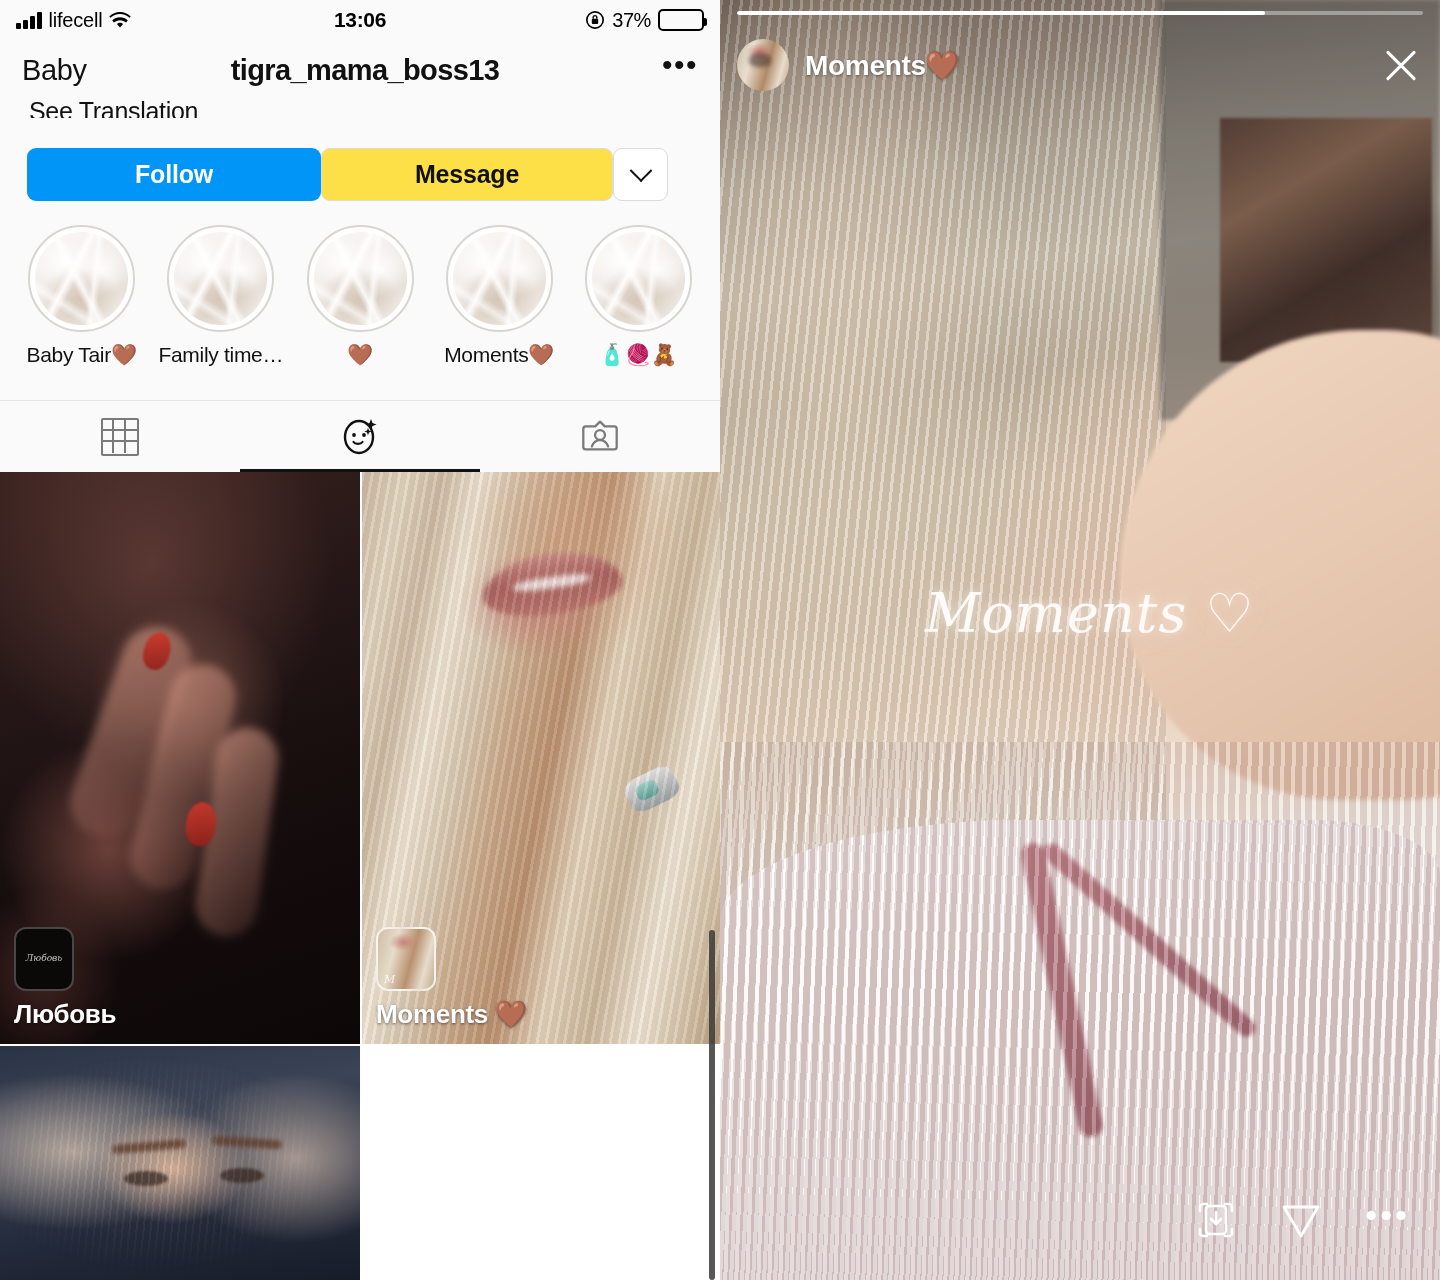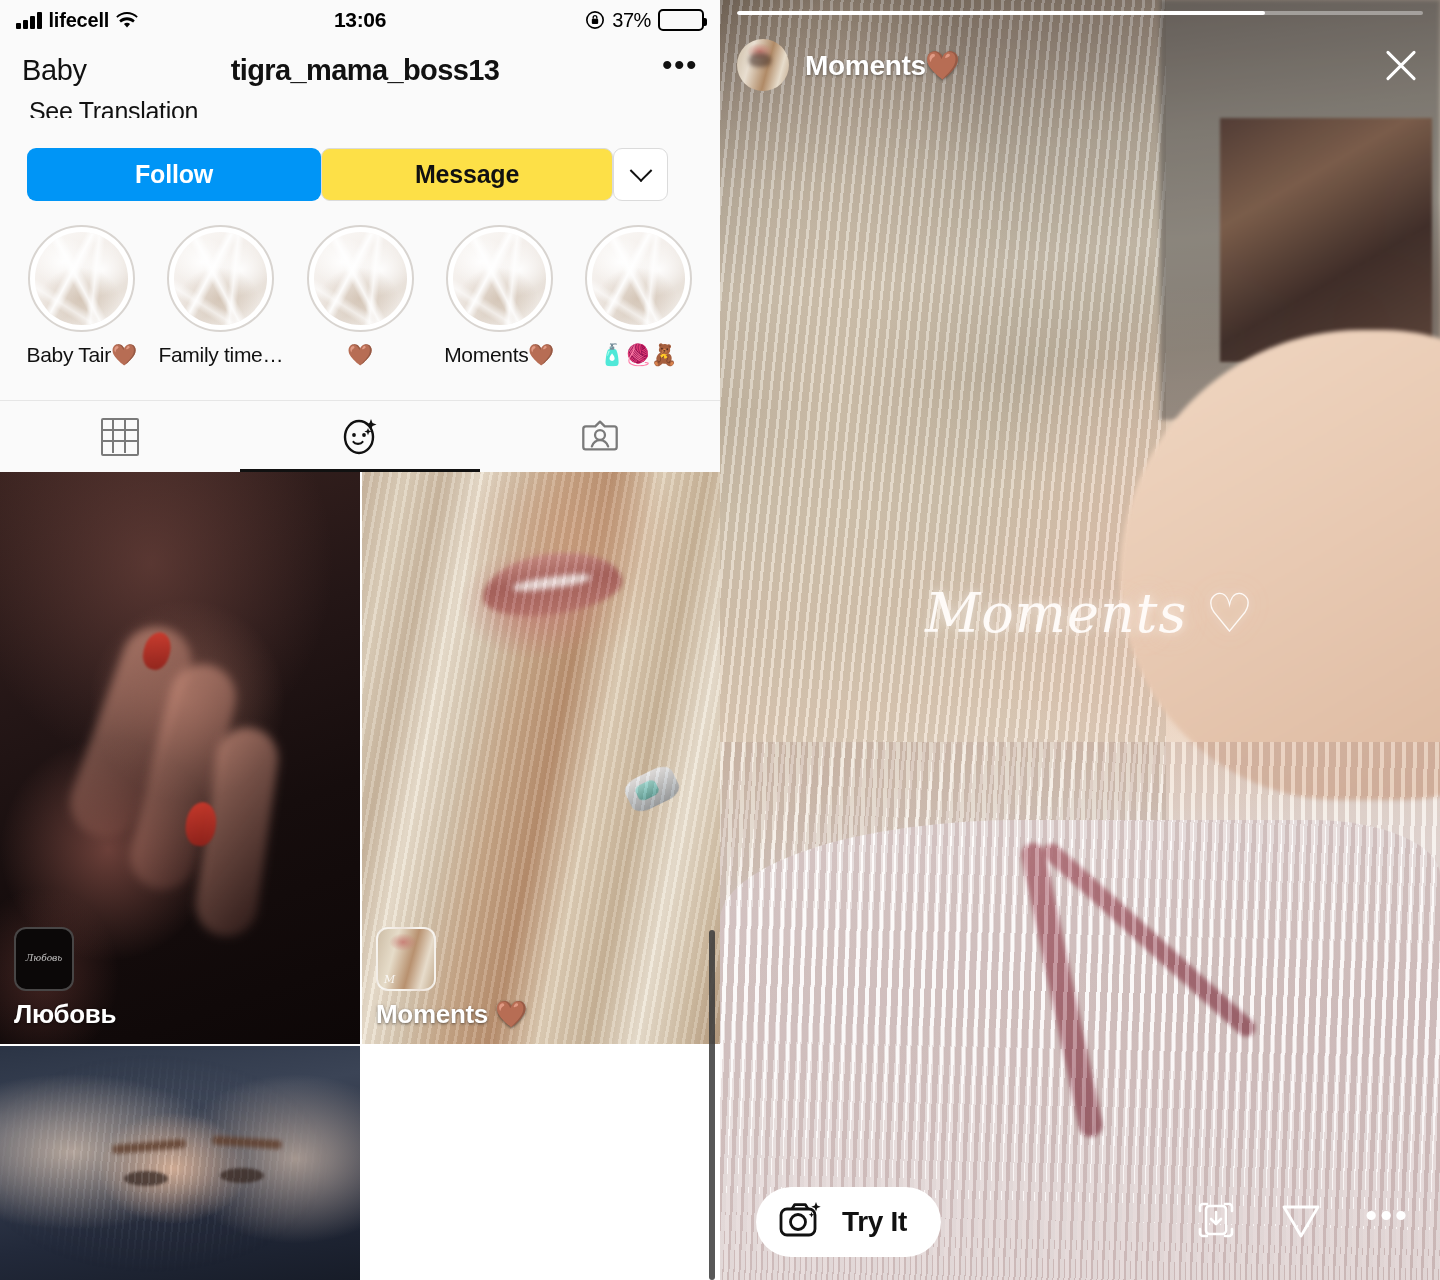--- a/index.html
+++ b/index.html
@@ -12,21 +12,21 @@
   .profile-pane {
     position:relative; width:720px; height:1280px;
     background:#fafafa; overflow:hidden;
   }
 
   
   .status-bar {
     height:40px; display:flex; align-items:center;
     padding:0 16px; position:relative; background:#fafafa;
   }
-  .sb-left { display:flex; align-items:center; gap:7px;font-weight:bold; }
+  .sb-left { display:flex; align-items:center; gap:7px; }
   .bars { display:flex; align-items:flex-end; gap:2.5px; height:17px; }
   .bars i { display:block; width:4.5px; background:#000; border-radius:1px; }
   .bars i:nth-child(1){height:6px;} .bars i:nth-child(2){height:9px;}
   .bars i:nth-child(3){height:13px;} .bars i:nth-child(4){height:17px;}
   .carrier { font-size:20px; color:#000; letter-spacing:-0.2px; }
   .wifi { width:22px; height:17px; position:relative; }
   .wifi svg { display:block; }
   .sb-time {
     position:absolute; left:0; right:0; text-align:center;
     font-size:21px; font-weight:600; color:#000; letter-spacing:-0.3px;
@@ -584,32 +584,20 @@
     <div class="story-head">
       <div class="story-av"></div>
       <div class="story-name">Moments🤎</div>
       <div class="story-close">
           <i></i>
           <i></i>
         </div>
     </div>
 
     <div class="story-foot">
-      <div class="tryit">
-        <span>
-          <svg viewBox="0 0 46 40" width="46" height="40">
-            <rect x="3" y="9" width="34" height="26" rx="6" fill="none" stroke="#111" stroke-width="2.8"></rect>
-            <path d="M14 9l2.6-4.4h10.8L30 9" fill="none" stroke="#111" stroke-width="2.8" stroke-linejoin="round"></path>
-            <circle cx="20" cy="22" r="7.5" fill="none" stroke="#111" stroke-width="2.8"></circle>
-            <path d="M38 2l1.3 3.4L42.7 6.7 39.3 8 38 11.4 36.7 8 33.3 6.7 36.7 5.4z" fill="#111"></path>
-            <path d="M33.5 12l.8 2 2 .8-2 .8-.8 2-.8-2-2-.8 2-.8z" fill="#111"></path>
-          </svg>
-        </span>
-        <span class="tryit-label">Try It</span>
-      </div>
       <div class="foot-actions">
         <span>
           <svg viewBox="0 0 42 42" width="42" height="42">
             <path d="M12 5H8a3 3 0 0 0-3 3v4M30 5h4a3 3 0 0 1 3 3v4M12 37H8a3 3 0 0 1-3-3v-4M30 37h4a3 3 0 0 0 3-3v-4" fill="none" stroke="#fff" stroke-width="2.6" stroke-linecap="round"></path>
             <rect x="11" y="7" width="20" height="28" rx="3.5" fill="none" stroke="#fff" stroke-width="2.6"></rect>
             <path d="M21 13v12m0 0-5-5m5 5 5-5" fill="none" stroke="#fff" stroke-width="2.6" stroke-linecap="round" stroke-linejoin="round"></path>
           </svg>
         </span>
         <span>
           <svg viewBox="0 0 44 44" width="44" height="44">

